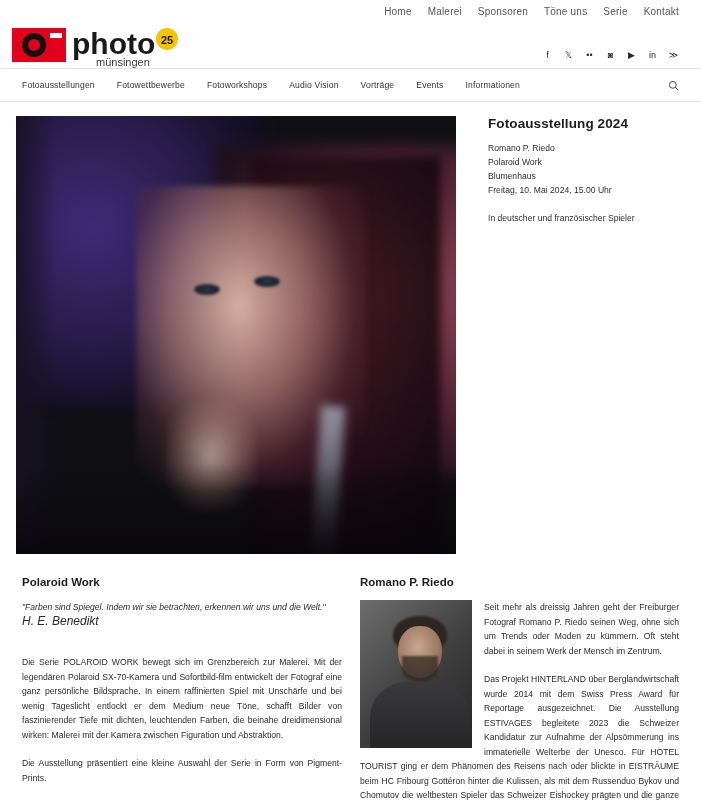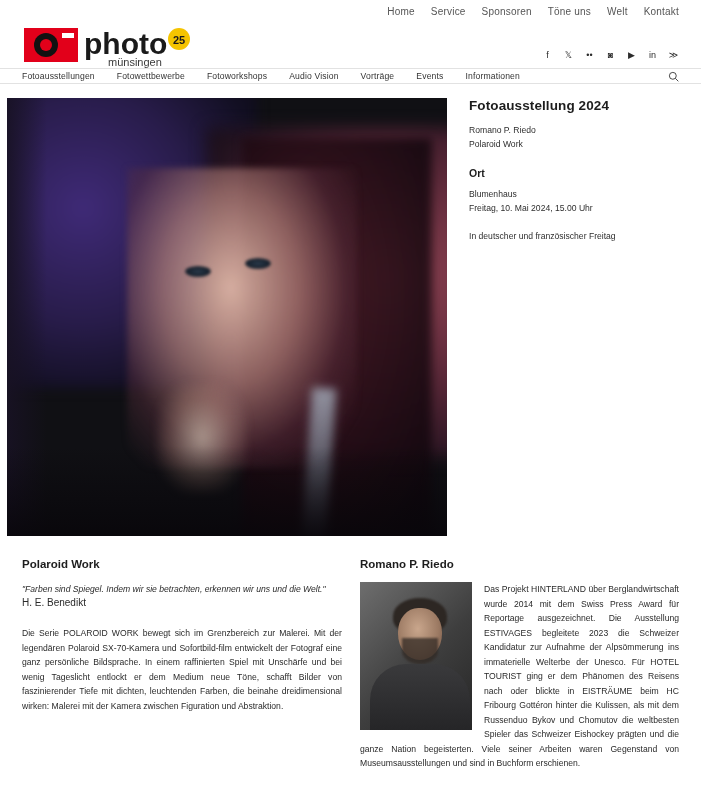--- a/index.html
+++ b/index.html
@@ -27,21 +27,21 @@
     text-decoration: none;
     margin-left: 16px;
     letter-spacing: .2px;
   }
 
   
   .header {
     display: flex;
     align-items: flex-start;
     justify-content: space-between;
-    padding: 2px 22px 0 22px;
+    padding: 2px 22px 0 10px;
     height: 46px;
   }
   .logo-wrap { position: relative; width: 200px; height: 46px; }
   .logo-svg { display: block; }
 
   .social {
     display: flex;
     align-items: center;
     gap: 10px;
     margin-top: 26px;
@@ -54,41 +54,41 @@
     width: 11px; height: 11px;
     font-size: 9px;
     line-height: 1;
     color: #2c2c2c;
   }
 
   
   .nav {
     border-top: 1px solid #e2e2e2;
     border-bottom: 1px solid #e2e2e2;
-    height: 16px;
+    height: 34px;
     display: flex;
     align-items: center;
     padding: 0 22px;
     justify-content: space-between;
   }
   .nav-items { display: flex; align-items: center; }
   .nav-items a {
     font-size: 8.6px;
     color: #333;
     text-decoration: none;
     margin-right: 22px;
     letter-spacing: .15px;
   }
   .nav-search { color: #333; display: flex; align-items: center; }
 
   
   .content {
     display: flex;
-    padding: 14px 22px 0 7px;
-    gap: 22px;
+    padding: 14px 22px 0 16px;
+    gap: 32px;
   }
   .col-left { width: 440px; }
   .col-right { width: 199px; padding-top: 0; }
 
   .hero {
     width: 440px;
     height: 438px;
     background: #101014;
     position: relative;
     overflow: hidden;
@@ -184,23 +184,24 @@
     color: #1d1d1d;
   }
   .quote {
     font-size: 8.6px;
     font-style: italic;
     line-height: 14px;
     margin: 0;
     color: #2a2a2a;
   }
   .quote-author {
-    font-size: 10px;
+    font-size: 12px;
+    font-style: italic;
     line-height: 14px;
-    margin: 0 0 16px 0;
+    margin: 0 0 27px 0;
     color: #2a2a2a;
   }
   .body-text {
     font-size: 8.6px;
     line-height: 14.5px;
     margin: 0 0 14px 0;
     text-align: justify;
     color: #2a2a2a;
   }
   .portrait-wrap { float: left; width: 112px; margin: 0 12px 6px 0; }
@@ -238,24 +239,24 @@
     background: linear-gradient(180deg, #3a3a3c 0%, #242426 100%);
     filter: blur(.5px);
   }
   .clearfix::after { content: ""; display: table; clear: both; }
 </style>
 </head>
 <body>
 
 <div class="topbar">
   <a>Home</a>
-  <a>Service</a>
+  <a>Malerei</a>
   <a>Sponsoren</a>
   <a>Töne uns</a>
-  <a>Welt</a>
+  <a>Serie</a>
   <a>Kontakt</a>
 </div>
 
 <div class="header">
   <div class="logo-wrap">
     <svg class="logo-svg" width="200" height="46" viewBox="0 0 200 46">
       <rect x="2" y="4" width="54" height="34" fill="#e2001a"></rect>
       <circle cx="24" cy="21" r="12" fill="#111111"></circle>
       <circle cx="24" cy="21" r="6" fill="#e2001a"></circle>
       <rect x="40" y="9" width="12" height="5" fill="#ffffff"></rect>
@@ -307,44 +308,45 @@
       <div class="streak"></div>
       <div class="left-edge"></div>
       <div class="bottom-dark"></div>
     </div>
   </div>
 
   <div class="col-right info">
     <h1>Fotoausstellung 2024</h1>
     <p class="line">Romano P. Riedo</p>
     <p class="line">Polaroid Work</p>
-    <h2>Ort</h2>
     <p class="line">Blumenhaus</p>
     <p class="line">Freitag, 10. Mai 2024, 15.00 Uhr</p>
-    <p class="line spaced">In deutscher und französischer Freitag</p>
+    <p class="line spaced">In deutscher und französischer Spieler</p>
   </div>
 </div>
 
 <div class="lower">
   <div class="lower-left">
     <h3>Polaroid Work</h3>
     <p class="quote">"Farben sind Spiegel. Indem wir sie betrachten, erkennen wir uns und die Welt."</p>
     <p class="quote-author">H. E. Benedikt</p>
     <p class="body-text">Die Serie POLAROID WORK bewegt sich im Grenzbereich zur Malerei. Mit der legendären Polaroid SX-70-Kamera und Sofortbild-film entwickelt der Fotograf eine ganz persönliche Bildsprache. In einem raffinierten Spiel mit Unschärfe und bei wenig Tageslicht entlockt er dem Medium neue Töne, schafft Bilder von faszinierender Tiefe mit dichten, leuchtenden Farben, die beinahe dreidimensional wirken: Malerei mit der Kamera zwischen Figuration und Abstraktion.</p>
+    <p class="body-text">Die Ausstellung präsentiert eine kleine Auswahl der Serie in Form von Pigment-Prints.</p>
   </div>
 
   <div class="lower-right">
     <h3>Romano P. Riedo</h3>
     <div class="clearfix">
       <div class="portrait-wrap">
         <div class="portrait">
           <div class="bg"></div>
           <div class="hair"></div>
           <div class="head"></div>
           <div class="beard"></div>
           <div class="body"></div>
         </div>
       </div>
+      <p class="body-text">Seit mehr als dreissig Jahren geht der Freiburger Fotograf Romano P. Riedo seinen Weg, ohne sich um Trends oder Moden zu kümmern. Oft steht dabei in seinem Werk der Mensch im Zentrum.</p>
       <p class="body-text">Das Projekt HINTERLAND über Berglandwirtschaft wurde 2014 mit dem Swiss Press Award für Reportage ausgezeichnet. Die Ausstellung ESTIVAGES begleitete 2023 die Schweizer Kandidatur zur Aufnahme der Alpsömmerung ins immaterielle Welterbe der Unesco. Für HOTEL TOURIST ging er dem Phänomen des Reisens nach oder blickte in EISTRÄUME beim HC Fribourg Gottéron hinter die Kulissen, als mit dem Russenduo Bykov und Chomutov die weltbesten Spieler das Schweizer Eishockey prägten und die ganze Nation begeisterten. Viele seiner Arbeiten waren Gegenstand von Museumsausstellungen und sind in Buchform erschienen.</p>
     </div>
 
   </div>
 </div>
 
 </body></html>

